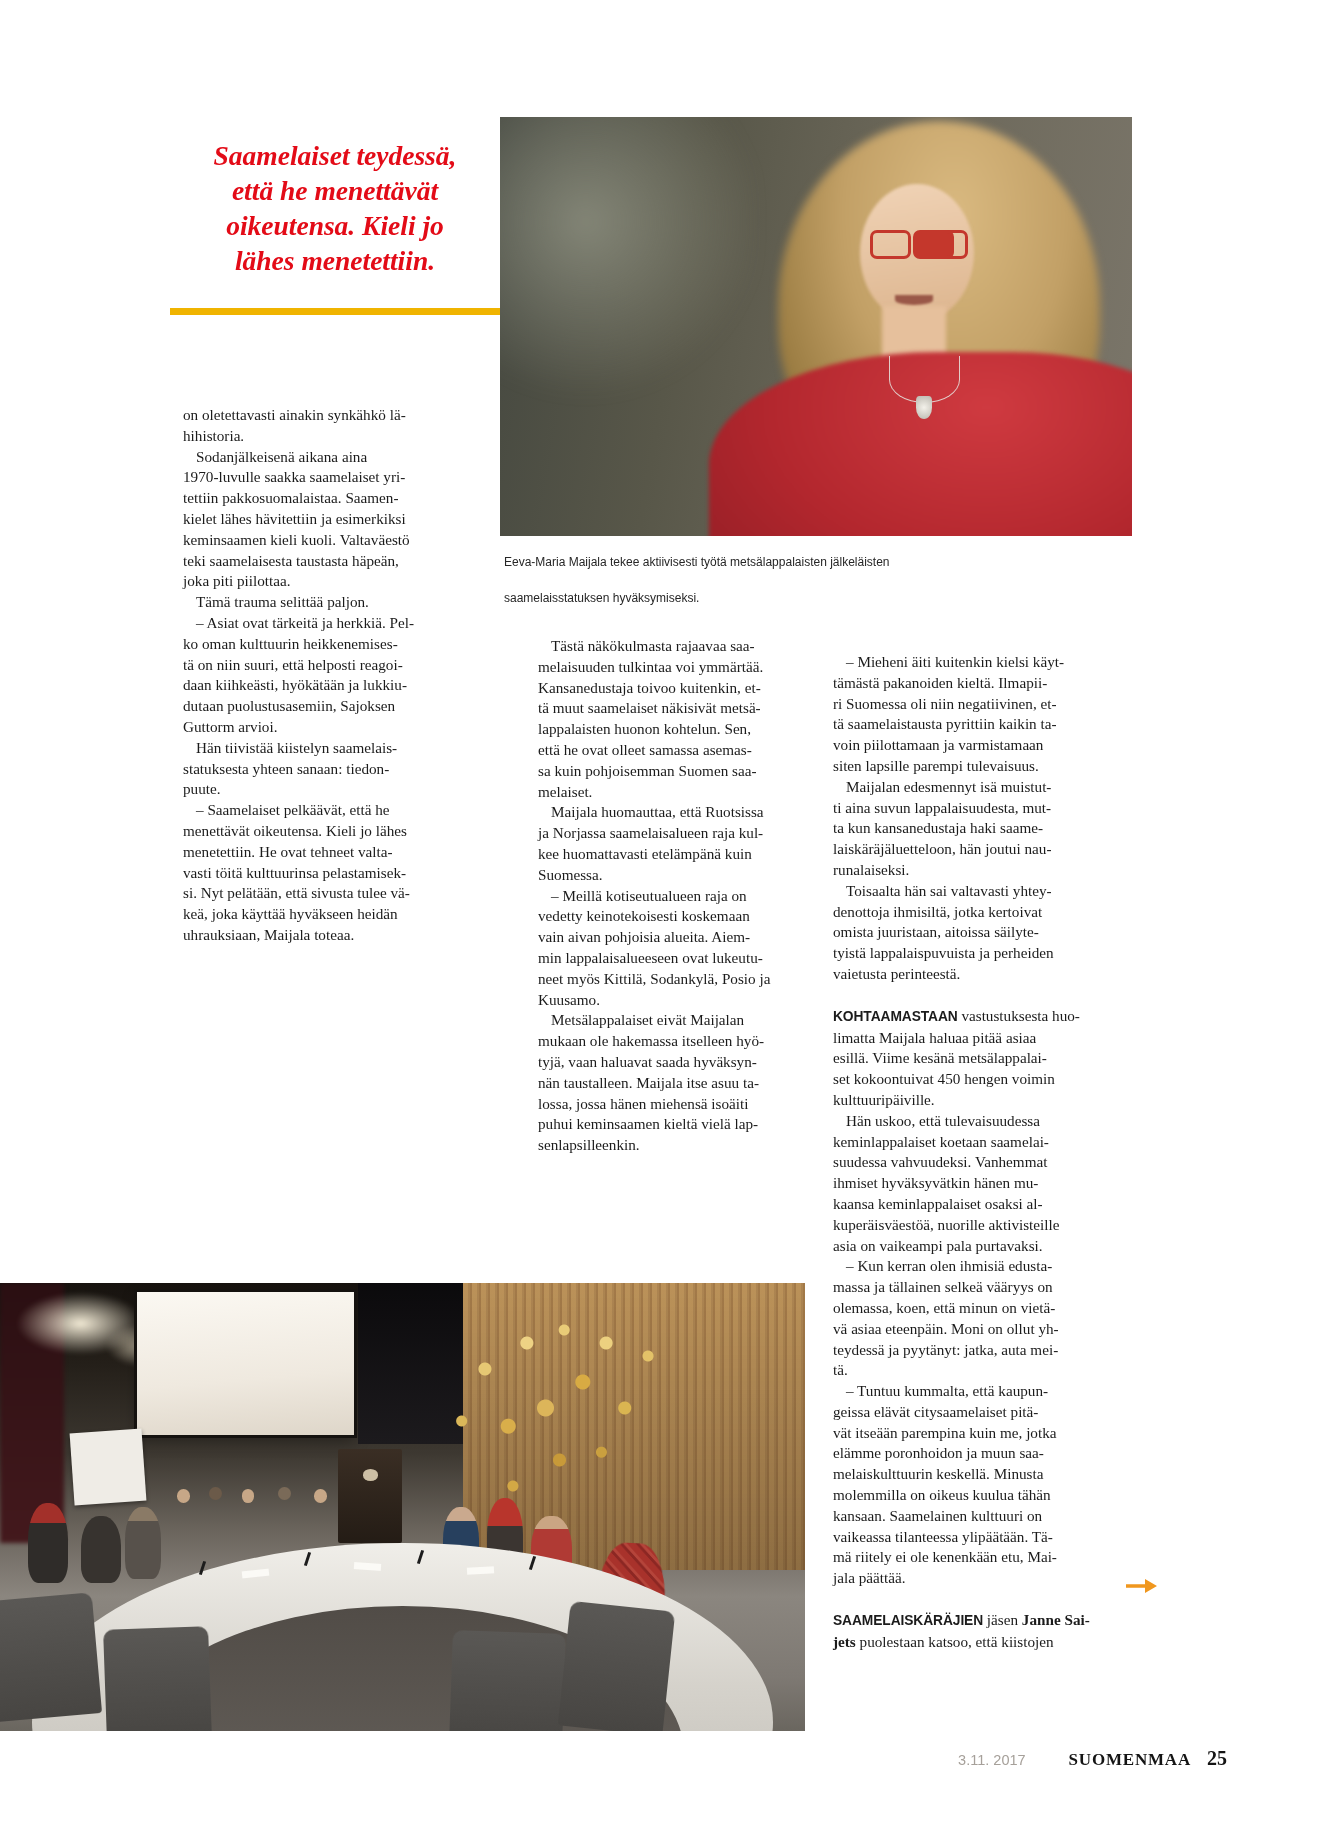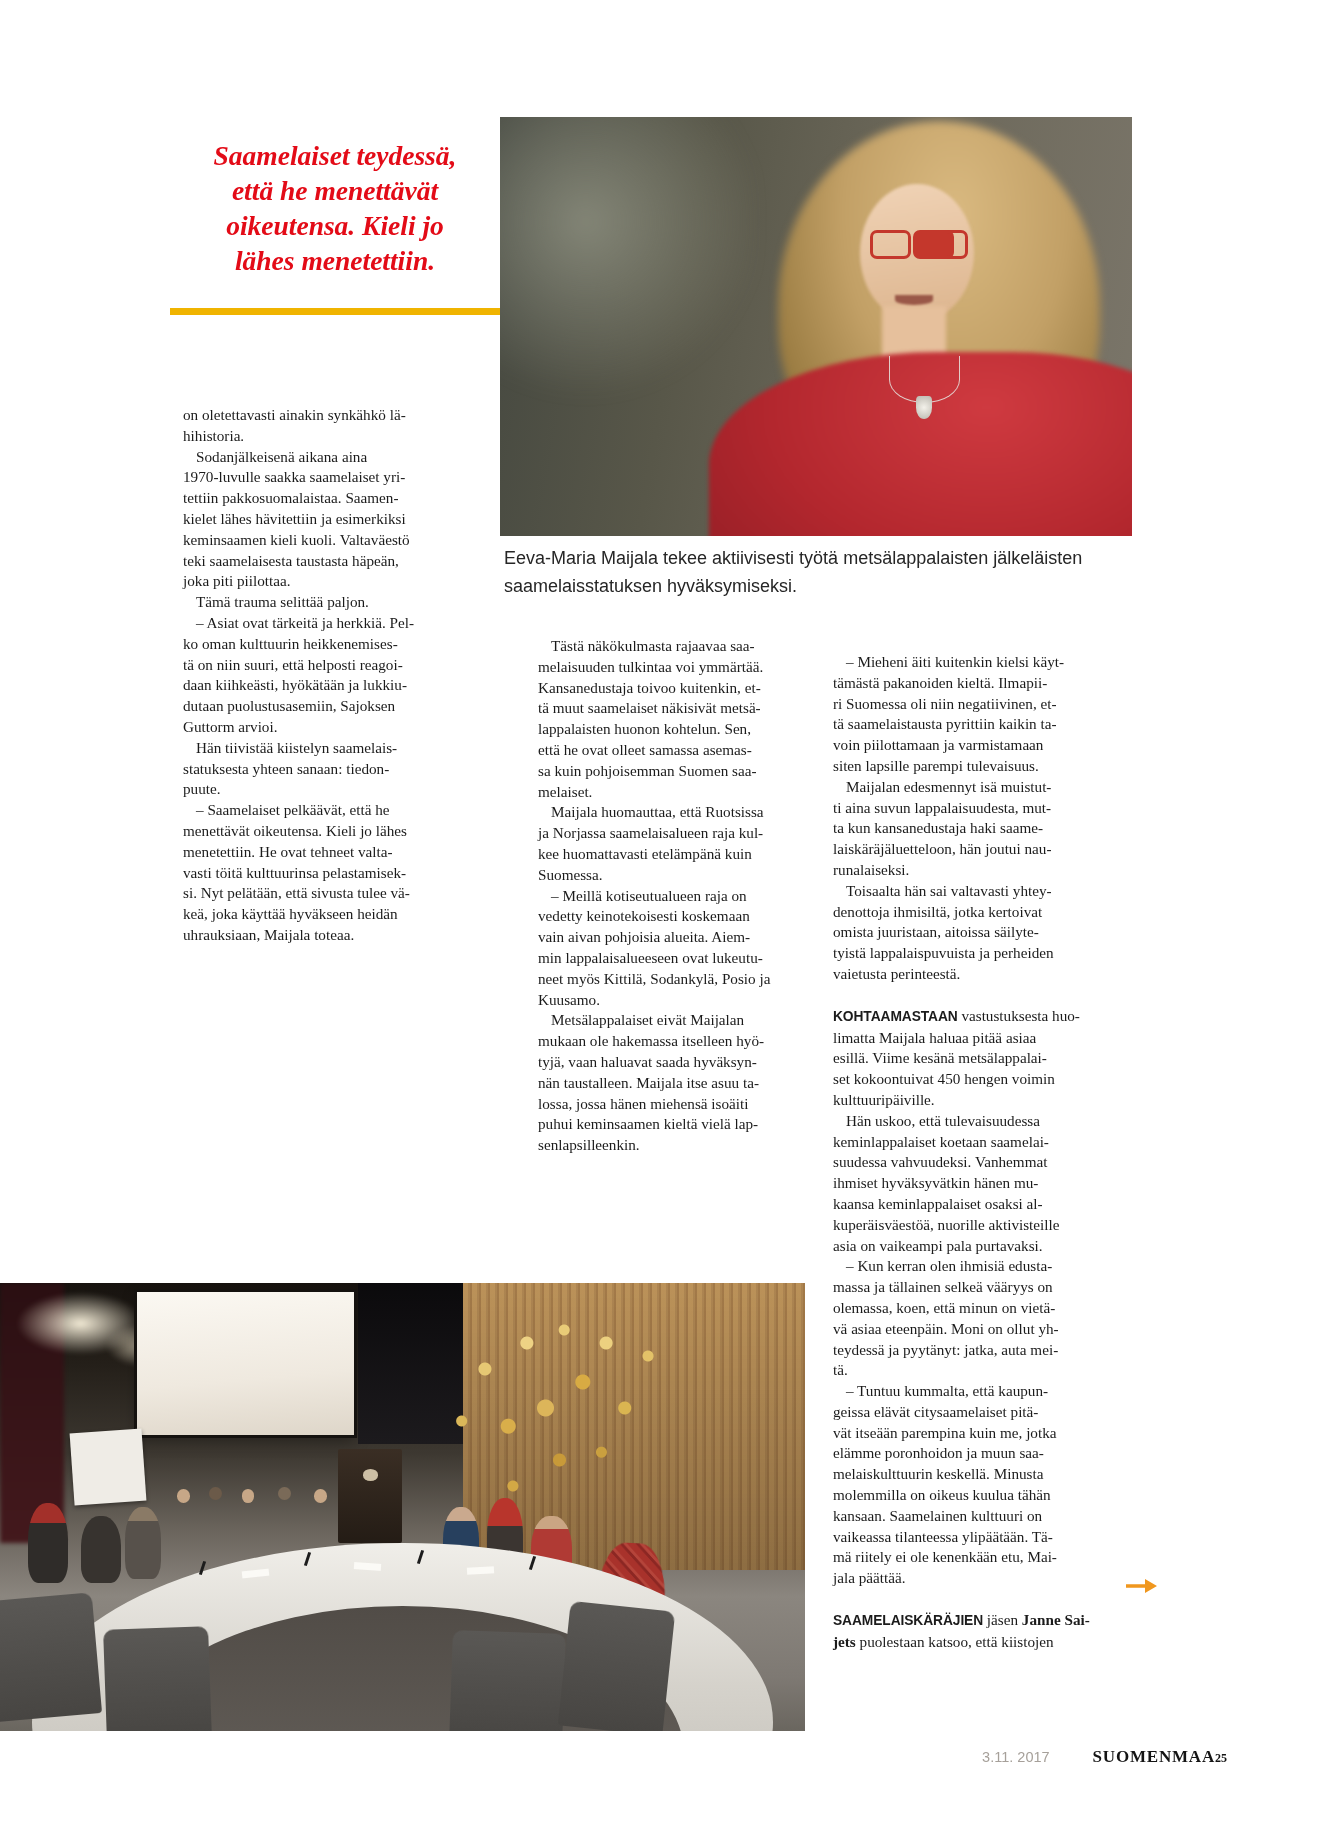--- a/index.html
+++ b/index.html
@@ -18,22 +18,22 @@
          white-space:pre;font-family:"Liberation Serif",serif;}
   .col p.ind{text-indent:13px;}
   .col p.gap{margin-top:21px;}
   .lead{font-family:"Liberation Sans",sans-serif;font-weight:700;font-size:13.8px;letter-spacing:-0.1px;}
   .bn{font-weight:700;}
   #col-1{left:165px;top:405px;margin-left:18px;}
   #col-2{left:538px;top:636px;}
   #col-3{left:833px;top:652px;width:278px;}
 
   
-  .caption{position:absolute;font-family:"Liberation Sans",sans-serif;font-size:18px;
-           line-height:28px;color:#262626;white-space:pre-line;}
+  .caption{position:absolute;font-family:"Liberation Sans",sans-serif;font-size:12px;
+           line-height:36px;color:#262626;white-space:pre-line;}
   .cap-top{left:504px;top:544px;width:610px;}
   .cap-bottom{left:165px;top:1219px;width:600px;}
 
   
   figure{margin:0;}
   .photo-top{position:absolute;left:500px;top:117px;width:632px;height:419px;overflow:hidden;
     background:linear-gradient(100deg,#454840 0%,#585749 30%,#6b6759 58%,#7b766a 100%);}
   .photo-top>div{position:absolute;}
   .pt-glow{left:-8%;top:-5%;width:48%;height:75%;
     background:radial-gradient(circle at 45% 40%,rgba(175,178,160,.55),rgba(0,0,0,0) 70%);filter:blur(9px);}
@@ -122,21 +122,21 @@
   .ch-4{left:70%;top:72%;width:13%;height:28%;transform:rotate(6deg);}
 
   
   .jump-arrow{position:absolute;left:1126px;top:1577px;width:32px;height:18px;}
 
   
   .footer{position:absolute;top:1747px;right:114px;display:flex;align-items:baseline;}
   .f-date{font-family:"Liberation Sans",sans-serif;font-size:14.5px;color:#a6a09a;}
   .f-brand{font-family:"Liberation Serif",serif;font-weight:800;font-size:17px;
     letter-spacing:.8px;color:#141414;margin-left:27px;padding-left:16px;}
-  .f-num{font-family:"Liberation Serif",serif;font-weight:700;font-size:12px;color:#141414;}
+  .f-num{font-family:"Liberation Serif",serif;font-weight:700;font-size:20px;color:#141414;margin-left:16px;}
 </style>
 </head>
 <body>
 
 <div class="page">
 
   <div class="pull-quote" style="color: rgb(227, 11, 23);">Saamelaiset teydessä,
 että he menettävät
 oikeutensa. Kieli jo
 lähes menetettiin.</div>

